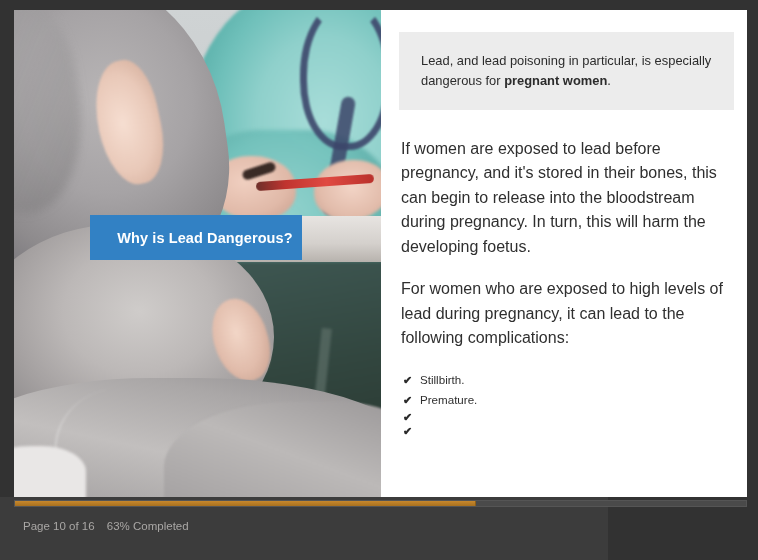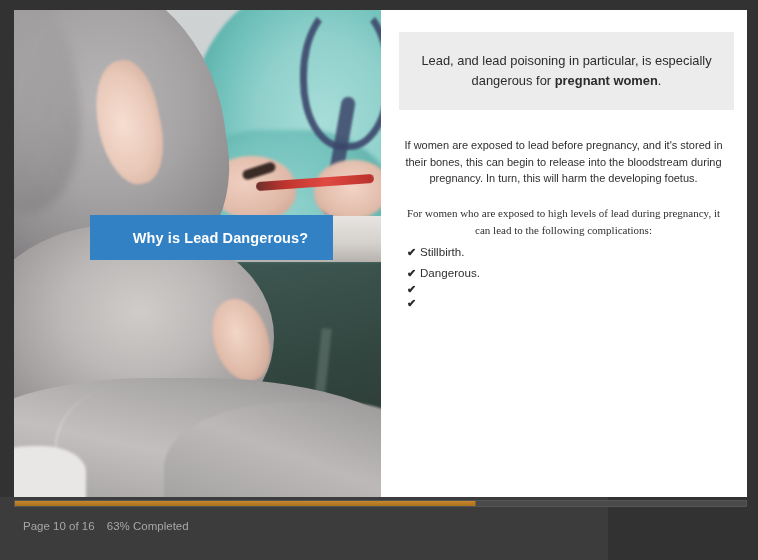--- a/index.html
+++ b/index.html
@@ -188,21 +188,21 @@
     background: #e9e7e6;
     border-radius: 60% 40% 30% 50%;
     filter: blur(1.4px);
   }
 
   
   #banner {
     position: absolute;
     left: 76px;
     top: 205px;
-    width: 243px;
+    width: 212px;
     height: 45px;
     background: #3281c4;
     display: flex;
     align-items: center;
     justify-content: center;
     z-index: 5;
     padding-left: 18px;
   }
   #banner .bn-text {
     color: #ffffff;
@@ -212,42 +212,41 @@
     white-space: nowrap;
   }
 
   
   #content {
     position: relative;
     flex: 1 1 auto;
     height: 487px;
     background: #ffffff;
     padding: 22px 13px 0 18px;
-    text-align: center;
   }
 
   .callout {
     background: #ececec;
     padding: 19px 22px 18px 22px;
     margin-bottom: 27px;
   }
   .callout-text {
     font-size: 12.9px;
     line-height: 1.58;
     color: #2c2c2c;
   }
   .callout-text b { font-weight: bold; }
 
   .para {
-    font-size: 11px;
+    font-size: 16px;
     line-height: 1.53;
     color: #2f2f2f;
     margin: 0 8px 18px 2px;
   }
-  .para.second { margin-bottom: 4px; font-family: Liberation Serif, serif; }
+  .para.second { margin-bottom: 20px; }
 
   ul.checklist {
     list-style: none;
     margin: 0 0 0 4px;
     padding: 0;
   }
   ul.checklist li {
     font-size: 11.6px;
     line-height: 1.52;
     color: #2f2f2f;
@@ -344,21 +343,21 @@
 
       <p class="para second">For women who are exposed to high levels of lead during pregnancy, it can lead to the following complications:</p>
 
       <ul class="checklist">
         <li>
           <span class="tick">✔</span>
           <span>Stillbirth.</span>
         </li>
         <li>
           <span class="tick">✔</span>
-          <span>Dangerous.</span>
+          <span>Premature.</span>
         </li>
         <li>
           <span class="tick">✔</span>
         </li>
         <li>
           <span class="tick">✔</span>
         </li>
       </ul>
 
     </div>

